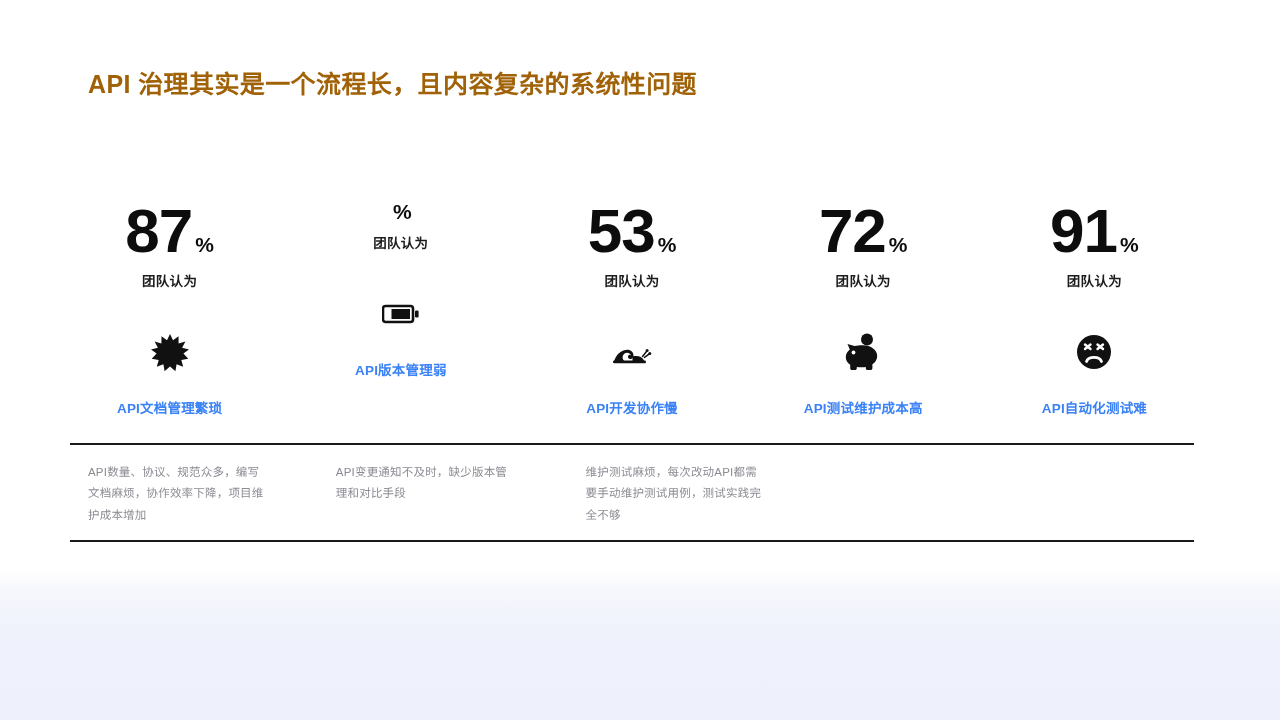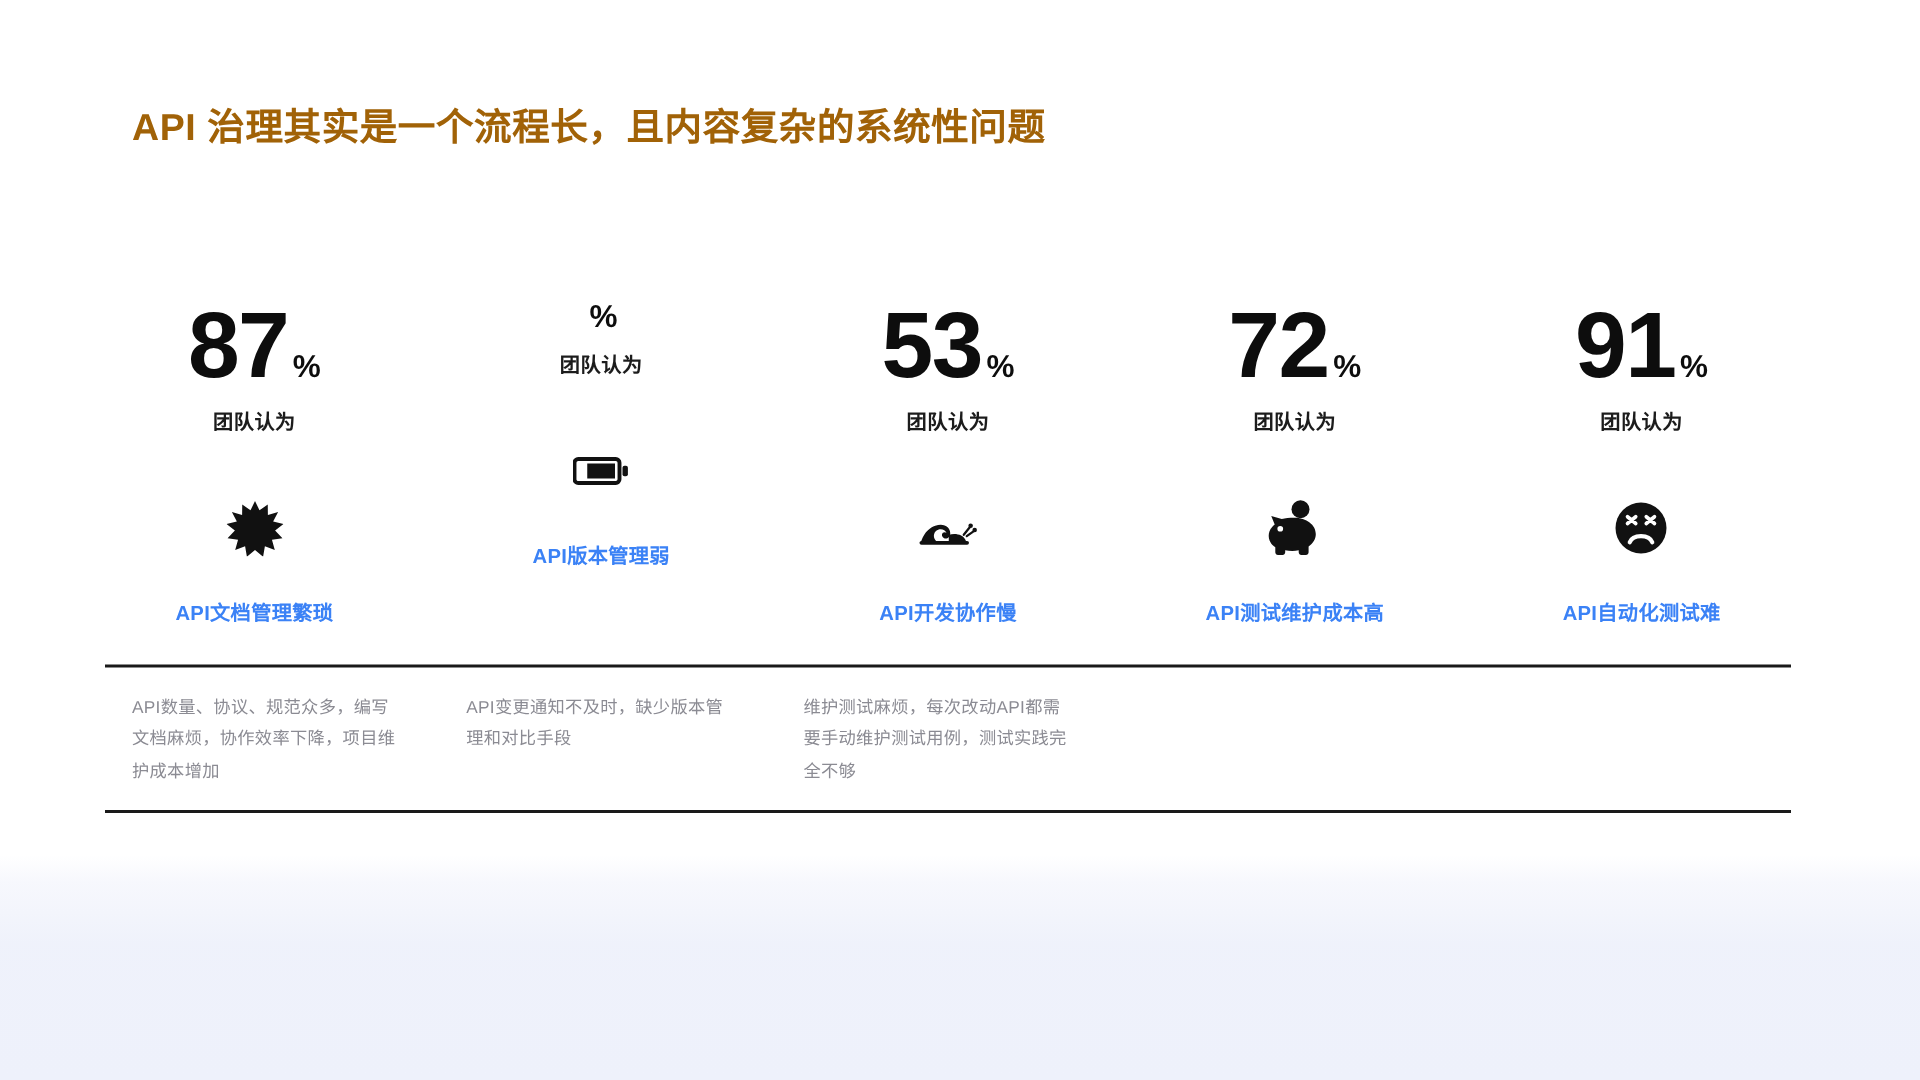--- a/index.html
+++ b/index.html
@@ -115,20 +115,21 @@
   
   #desc-table {
     position: absolute;
     left: 70px;
     top: 443px;
     width: 1124px;
     border-top: 2px solid #1a1a1a;
     border-bottom: 2px solid #1a1a1a;
     height: 99px;
     display: flex;
+    gap: 25px;
   }
 
   .desc-cell {
     width: 20%;
     padding: 17px 26px 0 16px;
     font-size: 11.5px;
     line-height: 1.85;
     color: #8b8b93;
     letter-spacing: 0.2px;
   }

